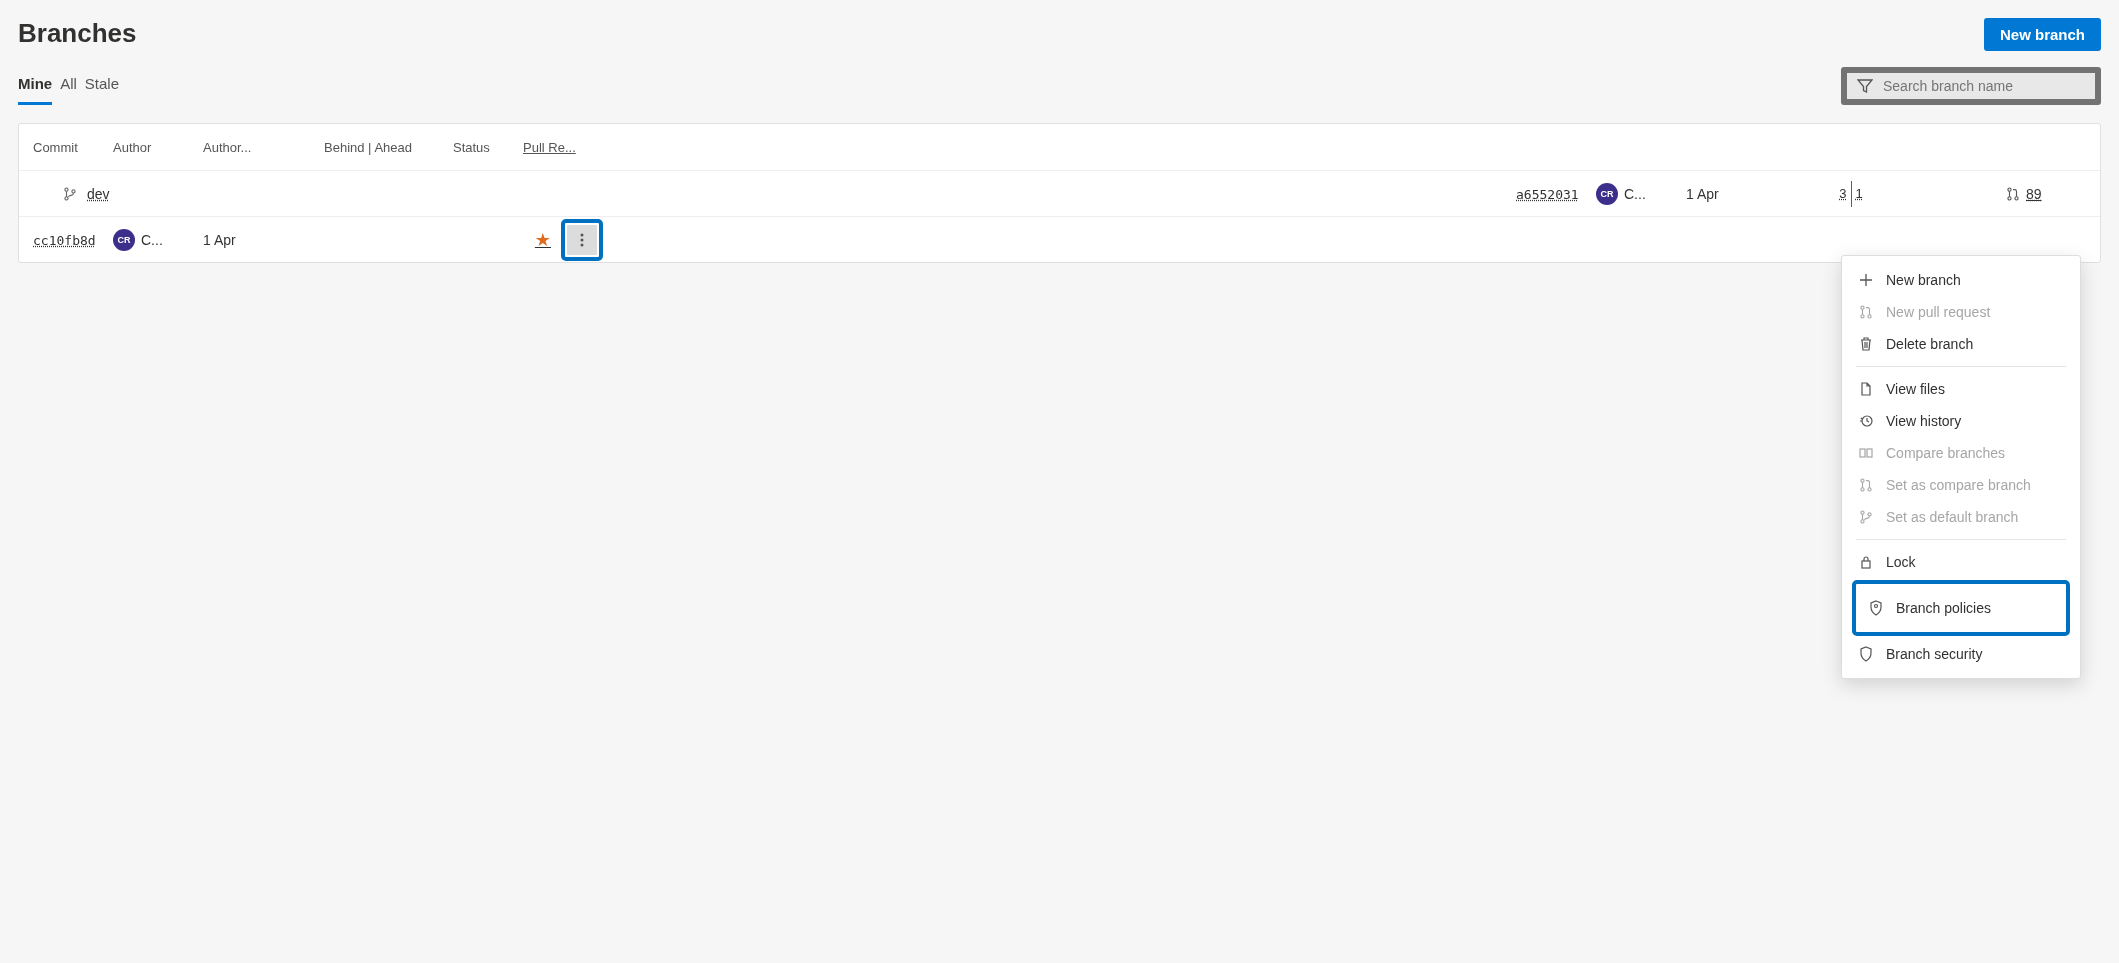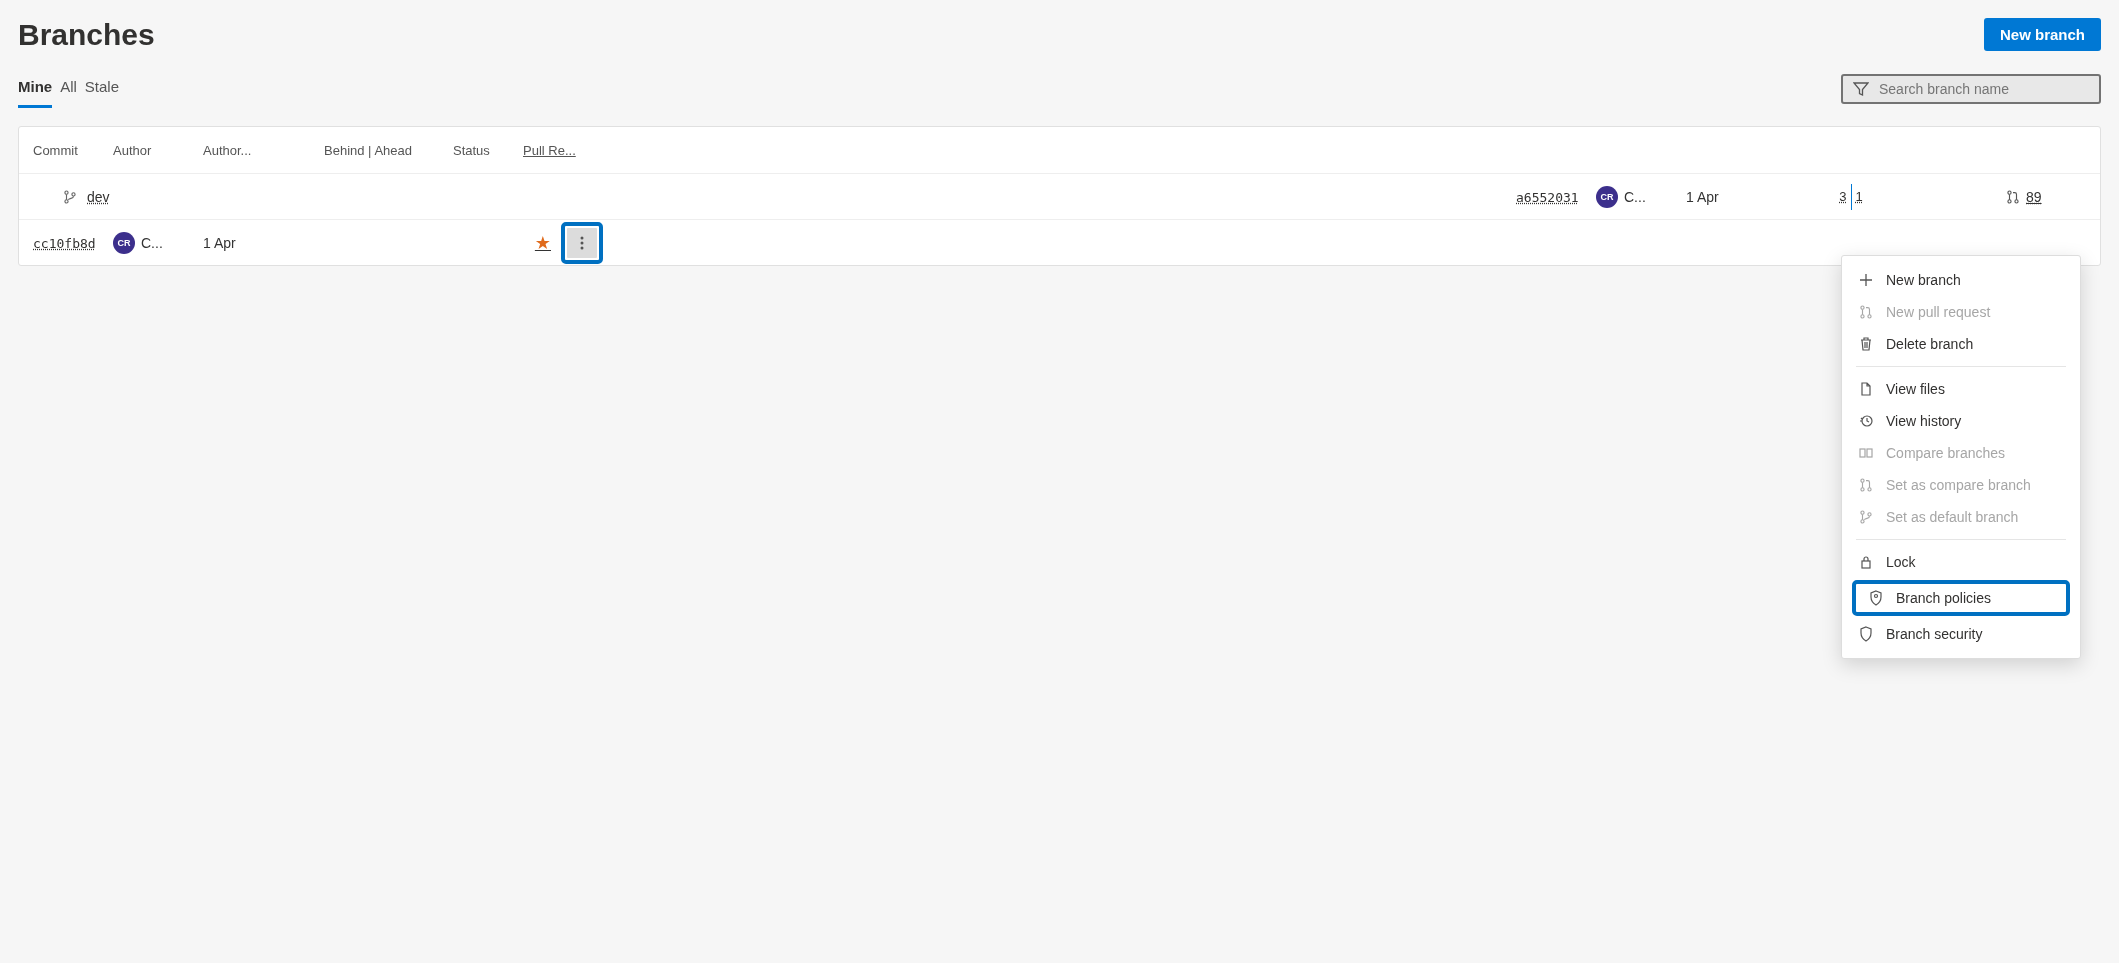--- a/index.html
+++ b/index.html
@@ -12,21 +12,21 @@
   }
   .page {
     padding: 18px 18px 0 18px;
   }
   .header {
     display: flex;
     justify-content: space-between;
     align-items: flex-start;
   }
   .title {
-    font-size: 30px;
+    font-size: 26px;
     font-weight: 600;
     color: #323130;
     margin: 0 0 10px 0;
   }
   .new-btn {
     background: #0078d4;
     color: #fff;
     border: none;
     padding: 8px 16px;
     font-size: 15px;
@@ -52,21 +52,21 @@
   }
   .tab.active {
     font-weight: 600;
     color: #323130;
     border-bottom: 3px solid #0078d4;
   }
   .search-box {
     display: flex;
     align-items: center;
     background: #e8e8e8;
-    border: 2px solid #737373;
+    border: 6px solid #737373;
     border-radius: 3px;
     padding: 4px 10px;
     width: 260px;
   }
   .search-box input {
     border: none;
     background: transparent;
     outline: none;
     font-size: 14px;
     flex: 1;
@@ -166,21 +166,21 @@
     color:#323130;
     cursor:pointer;
   }
   .menu-item.disabled { color:#a6a6a6; cursor:default; }
   .menu-item .mi { width:16px; height:16px; display:flex; align-items:center; justify-content:center; }
   .menu-sep { height:1px; background:#e5e5e5; margin:6px 14px; }
   .menu-highlight {
     margin:2px 10px;
     border:4px solid #0070c1;
     border-radius:5px;
-    padding:2px 4px;
+    padding:12px 4px;
   }
   svg { display:block; }
 </style>
 </head>
 <body>
 
 <div class="page">
 
   <div class="header">
     <h1 class="title">Branches</h1>

